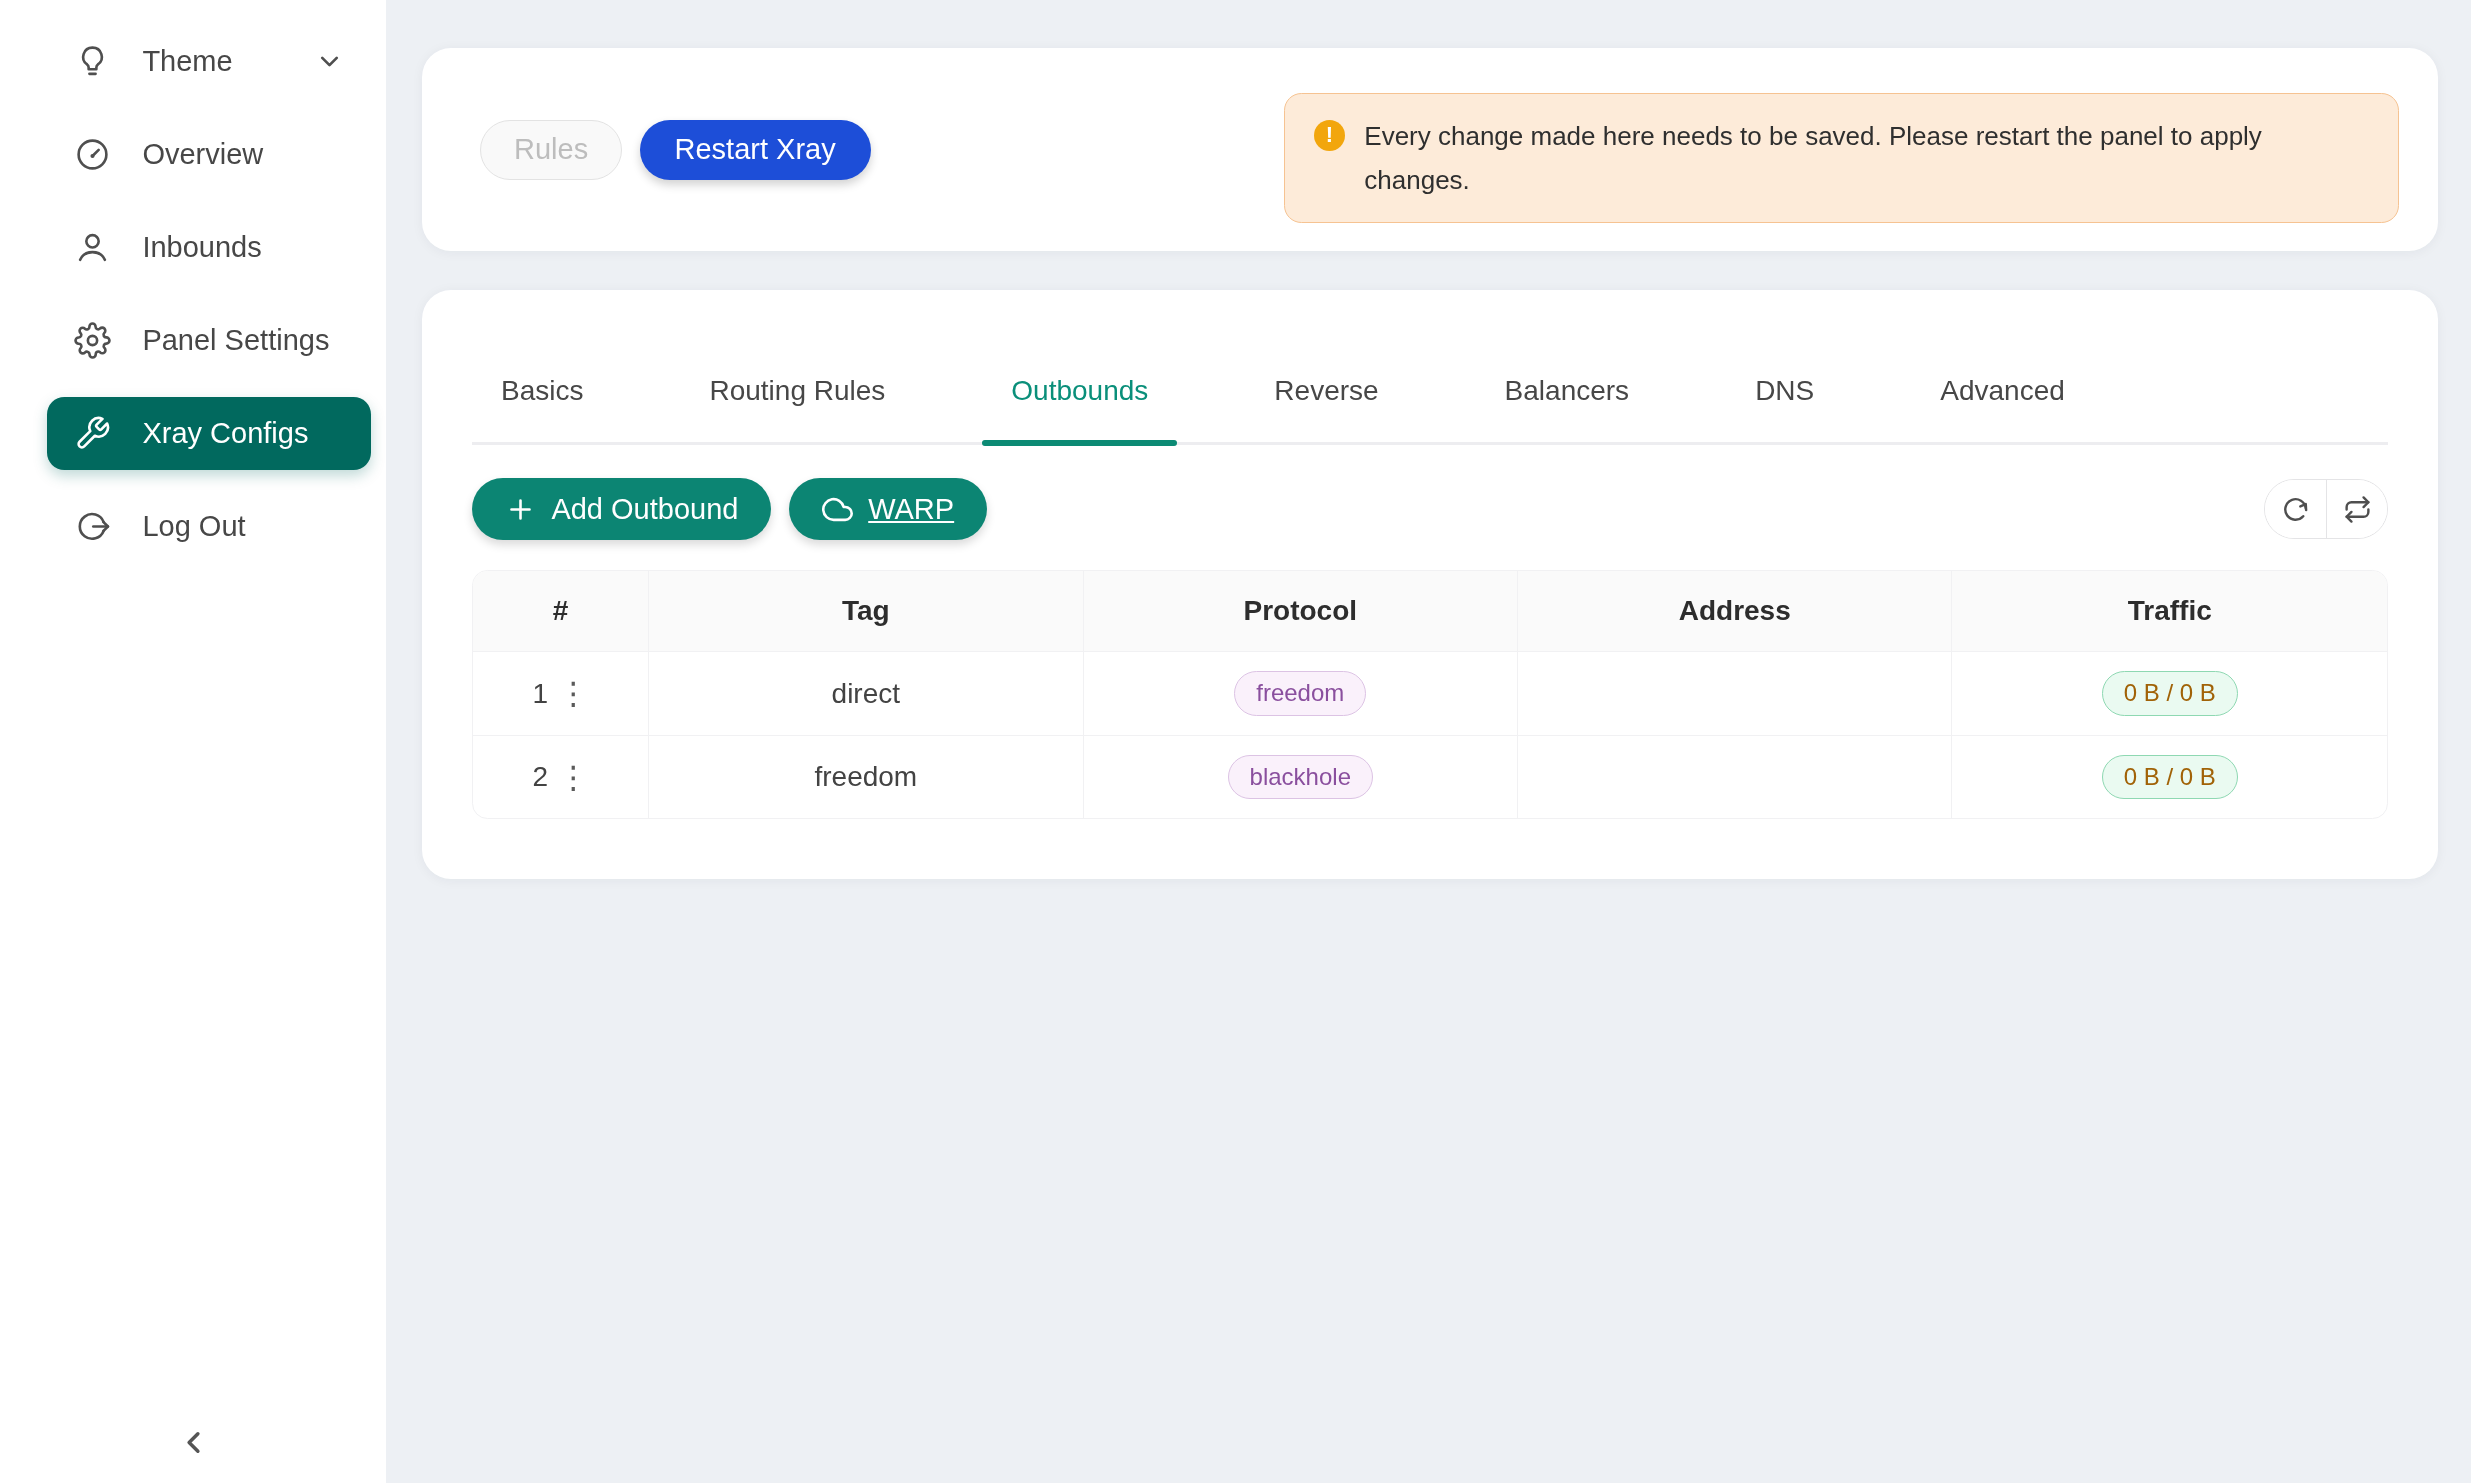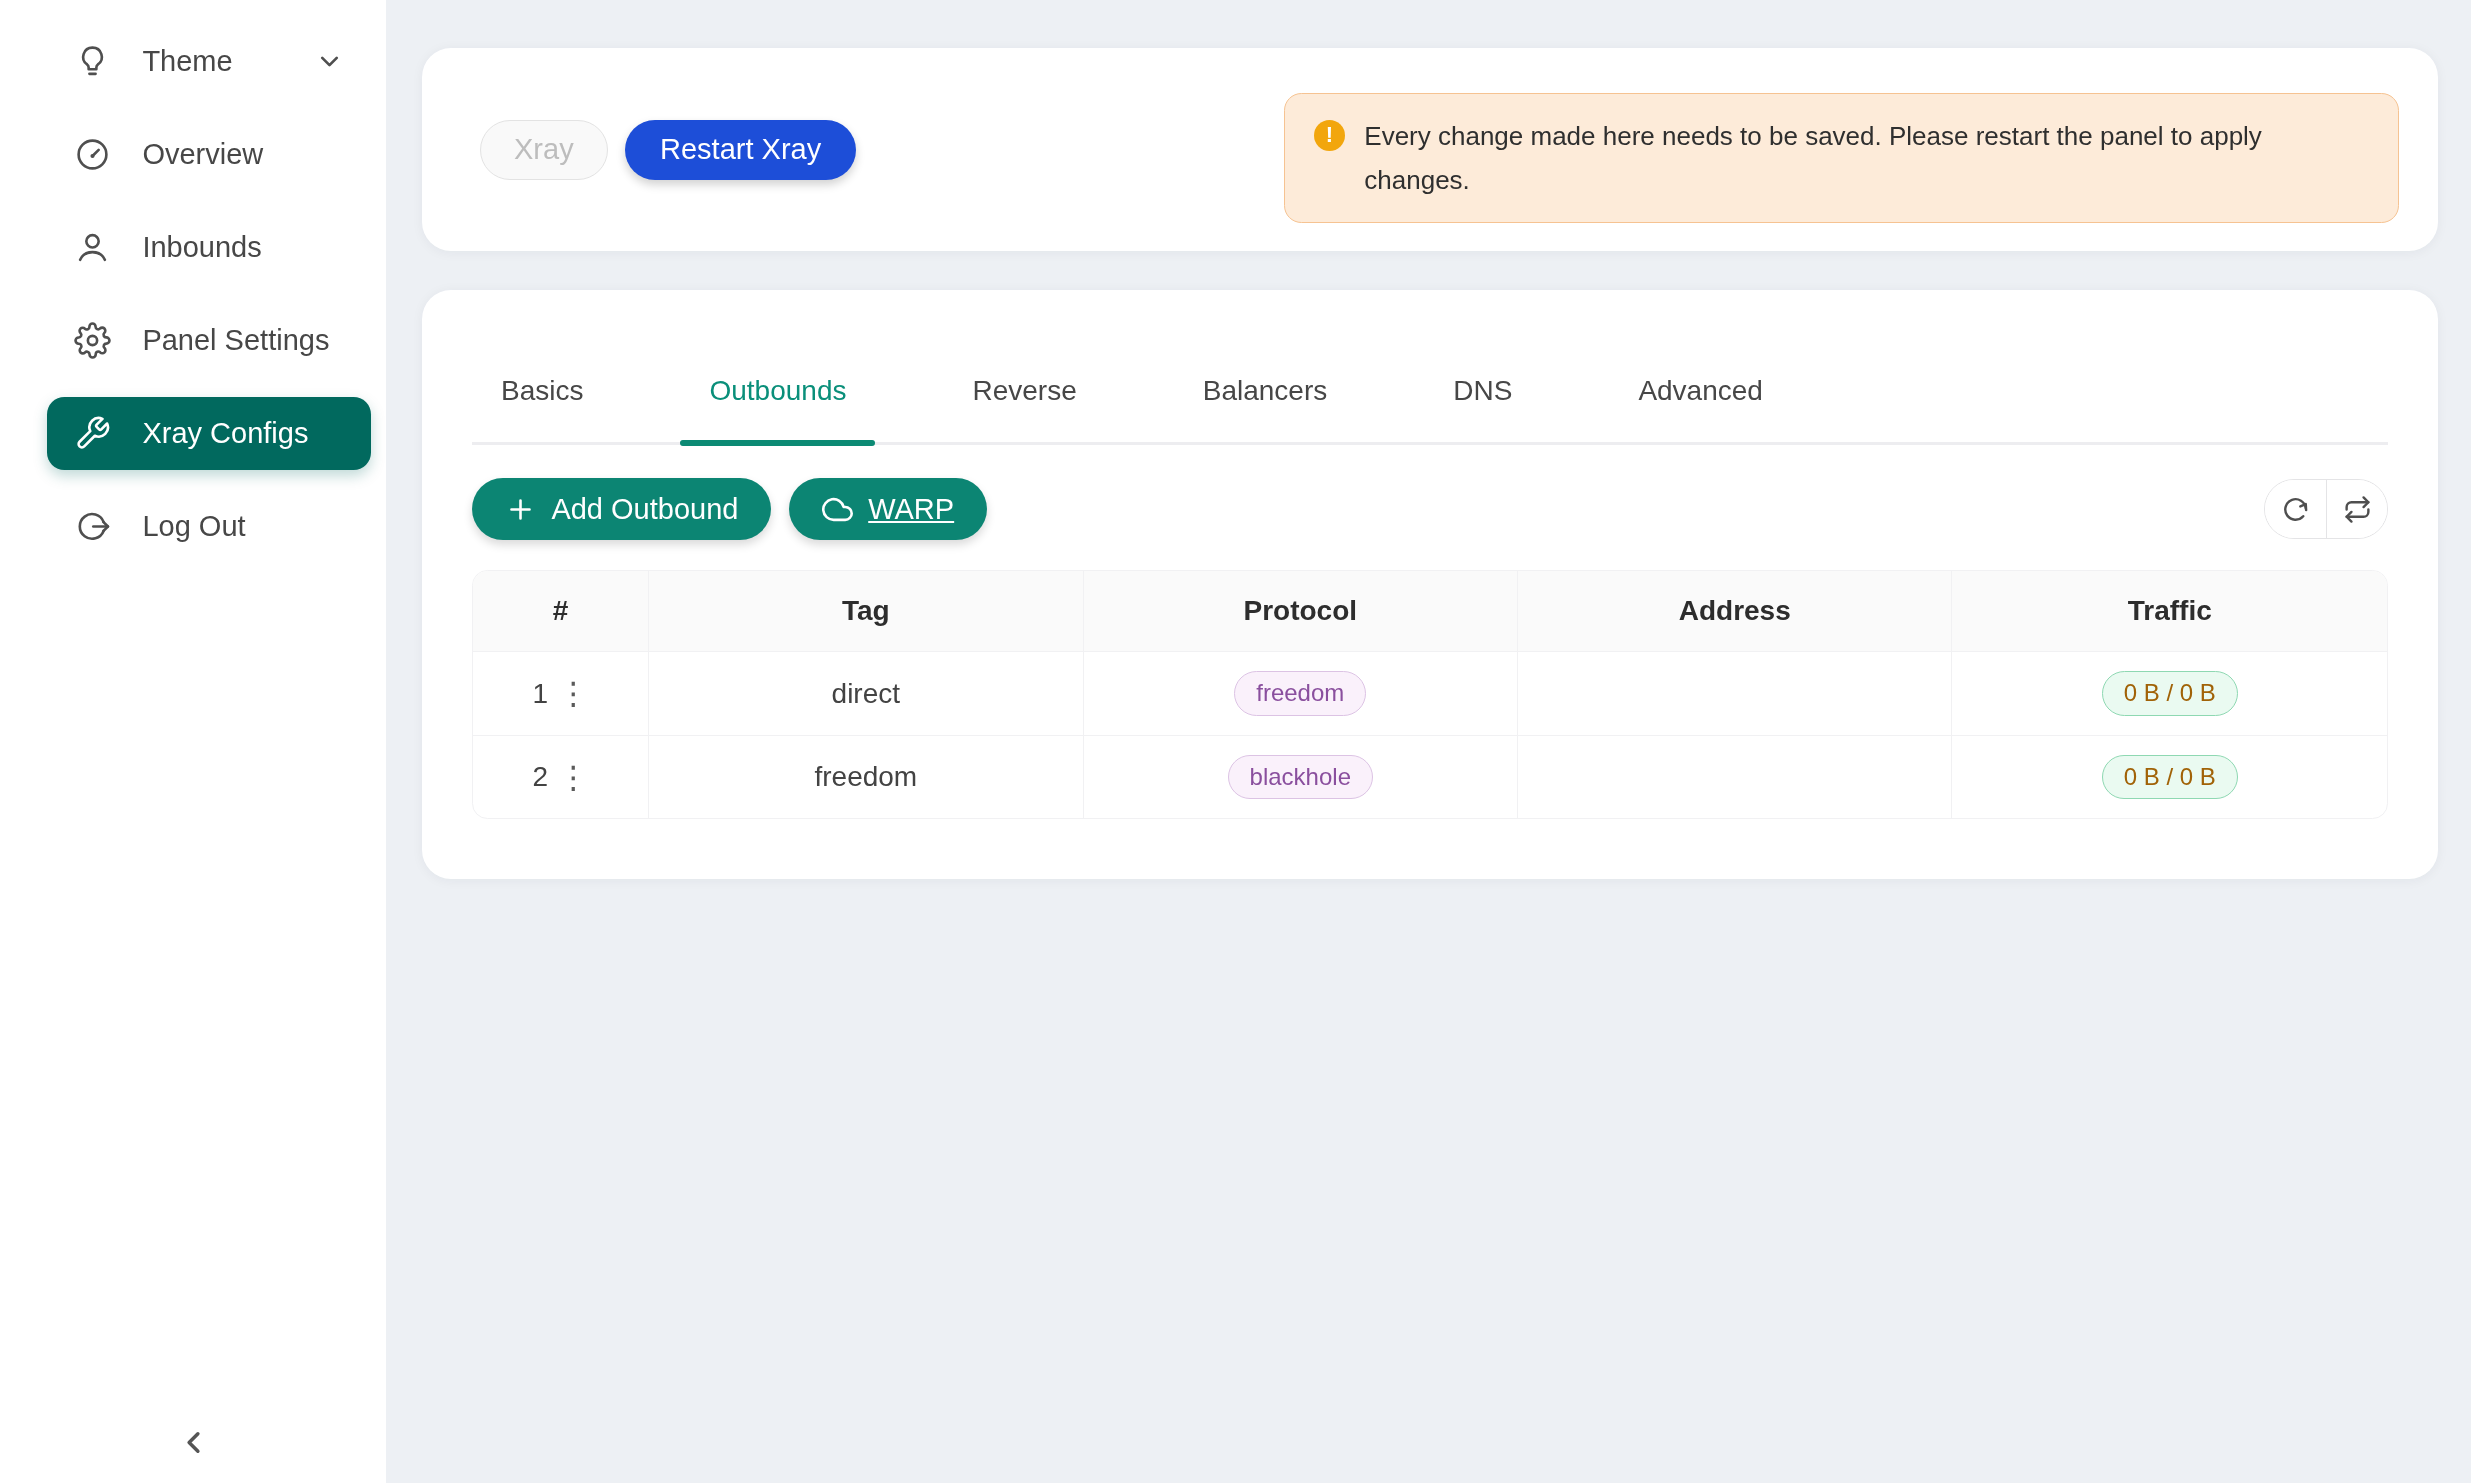--- a/index.html
+++ b/index.html
@@ -191,33 +191,34 @@
           <polyline points="15 18 9 12 15 6"></polyline>
         </svg>
     </span>
   </button>
 </nav>
 
 <main class="main">
 
   <section class="card top-card">
     <div class="toolbar">
-      <button class="btn btn-save">Xray</button>
+      <button class="btn btn-save">Rules</button>
       <button class="btn btn-danger">Restart Xray</button>
     </div>
     <div class="alert">
       <span class="alert-icon">!</span>
       <span class="alert-text">Every change made here needs to be saved. Please restart the panel to apply changes.</span>
     </div>
   </section>
 
   <section class="card main-card">
 
     <div class="tabbar">
       <div class="tab">Basics</div>
+      <div class="tab">Routing Rules</div>
       <div class="tab active">Outbounds</div>
       <div class="tab">Reverse</div>
       <div class="tab">Balancers</div>
       <div class="tab">DNS</div>
       <div class="tab">Advanced</div>
     </div>
 
     <div class="actions-row">
       <button class="btn btn-teal">
         <span>

